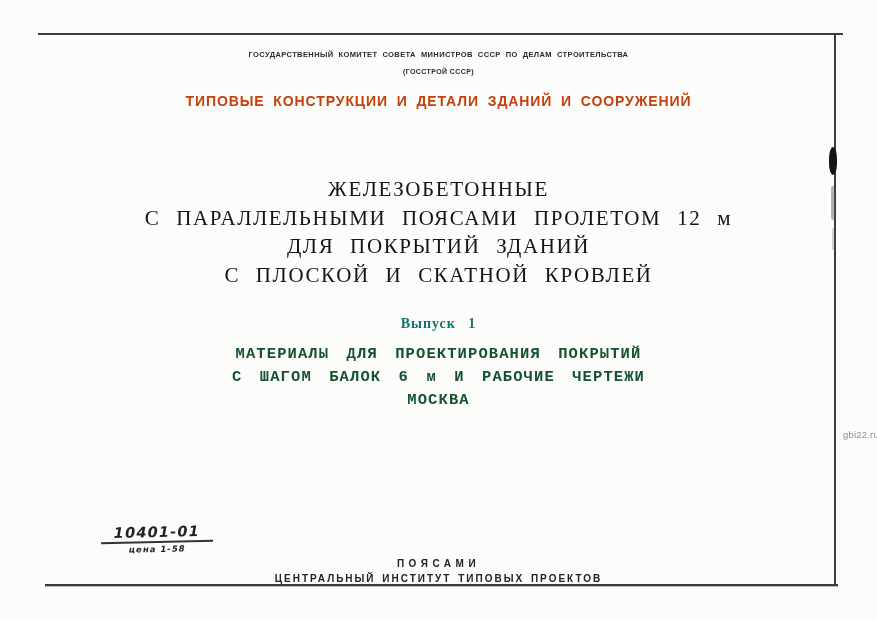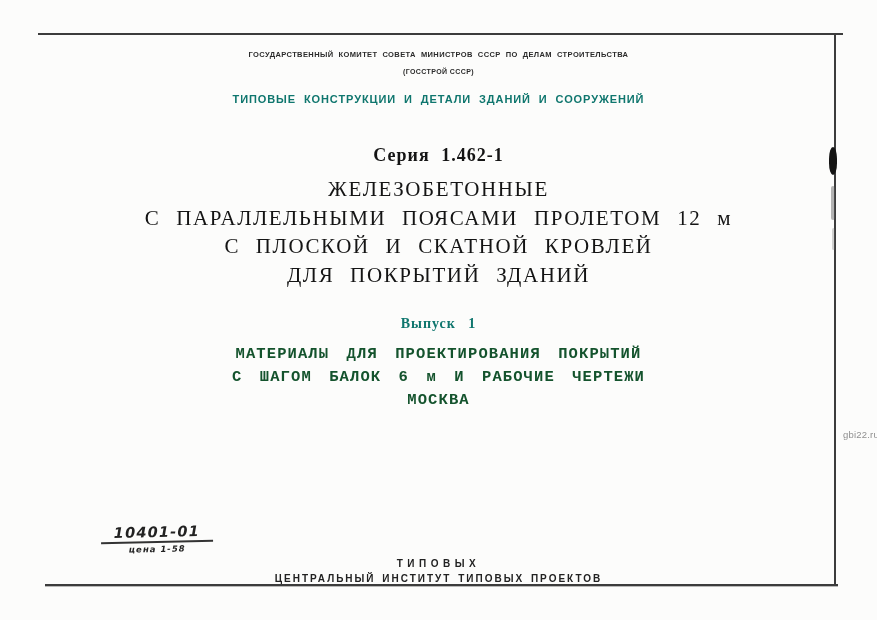--- a/index.html
+++ b/index.html
@@ -54,22 +54,22 @@
     font-size: 7.5px; font-weight: bold; letter-spacing: .4px; word-spacing: 2.5px;
     color: #2b2b2b;
   }
   .org-sub {
     top: 68px;
     font-size: 7px; font-weight: bold; letter-spacing: .4px;
     color: #2b2b2b;
   }
   .program-line {
     top: 93px;
-    font-size: 11px; font-weight: bold; letter-spacing: .9px; word-spacing: 4px;
-    color: #0f766e;
+    font-size: 14px; font-weight: bold; letter-spacing: .9px; word-spacing: 4px;
+    color: #c2410c;
   }
   .series-line {
     top: 145px;
     font-family: "Liberation Serif", serif;
     font-size: 18px; font-weight: bold; letter-spacing: 1px; word-spacing: 6px;
     color: #141414;
   }
   .main-title {
     top: 175px;
     font-family: "Liberation Serif", serif;
@@ -138,41 +138,40 @@
   <div class="ink-blob"></div>
   <div class="ink-speck-1"></div>
   <div class="ink-speck-2"></div>
 
   <div class="center-line org-line">ГОСУДАРСТВЕННЫЙ КОМИТЕТ СОВЕТА МИНИСТРОВ СССР ПО ДЕЛАМ СТРОИТЕЛЬСТВА</div>
 
   <div class="center-line org-sub">(ГОССТРОЙ СССР)</div>
 
   <div class="center-line program-line">ТИПОВЫЕ КОНСТРУКЦИИ И ДЕТАЛИ ЗДАНИЙ И СООРУЖЕНИЙ</div>
 
-  <div class="center-line series-line">Серия 1.462-1</div>
 
   <div class="center-line main-title">
     <div>ЖЕЛЕЗОБЕТОННЫЕ</div>
     <div>С ПАРАЛЛЕЛЬНЫМИ ПОЯСАМИ ПРОЛЕТОМ 12 м</div>
+    <div>ДЛЯ ПОКРЫТИЙ ЗДАНИЙ</div>
     <div>С ПЛОСКОЙ И СКАТНОЙ КРОВЛЕЙ</div>
-    <div>ДЛЯ ПОКРЫТИЙ ЗДАНИЙ</div>
   </div>
 
   <div class="center-line issue-line">Выпуск 1</div>
 
   <div class="center-line subtitle">
     <div>МАТЕРИАЛЫ ДЛЯ ПРОЕКТИРОВАНИЯ ПОКРЫТИЙ</div>
     <div>С ШАГОМ БАЛОК 6 м И РАБОЧИЕ ЧЕРТЕЖИ</div>
     <div>МОСКВА</div>
   </div>
 
   <div class="watermark">gbi22.ru</div>
 
   <div class="stamp">
     <div class="stamp-number">10401-01</div>
     <div class="stamp-price">цена 1-58</div>
   </div>
 
   <div class="center-line footer-institute">ЦЕНТРАЛЬНЫЙ ИНСТИТУТ ТИПОВЫХ ПРОЕКТОВ</div>
 
-  <div class="center-line footer-city">ТИПОВЫХ</div>
+  <div class="center-line footer-city">ПОЯСАМИ</div>
 
 </div>
 
 </body></html>

